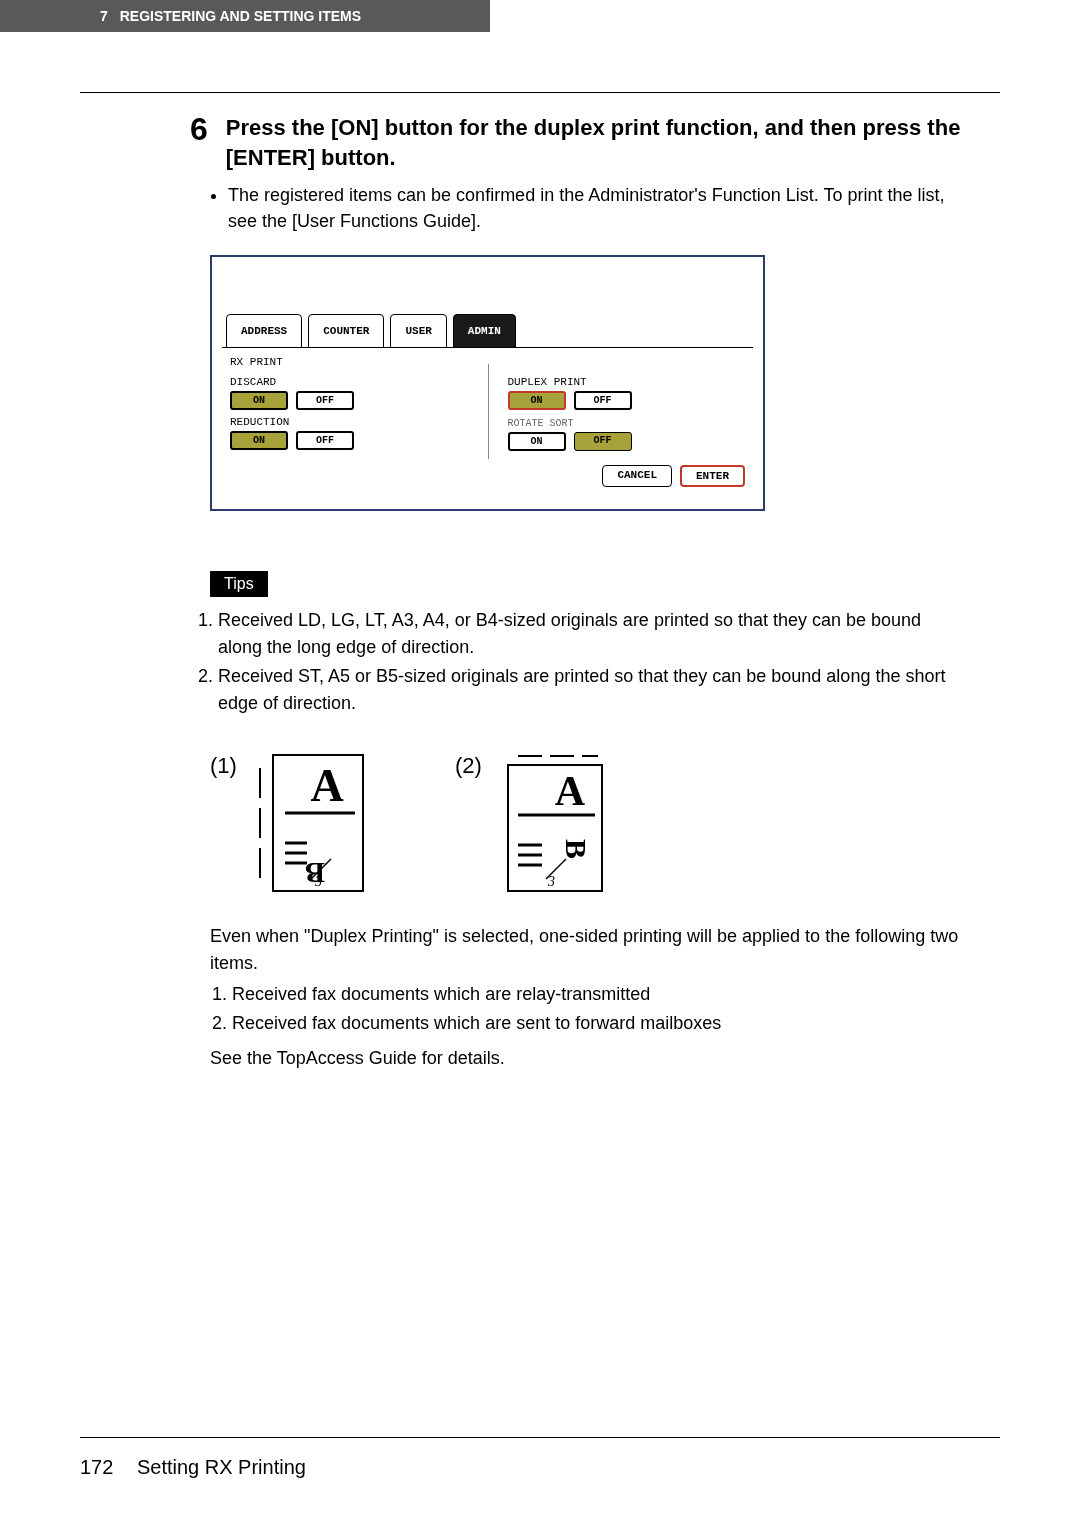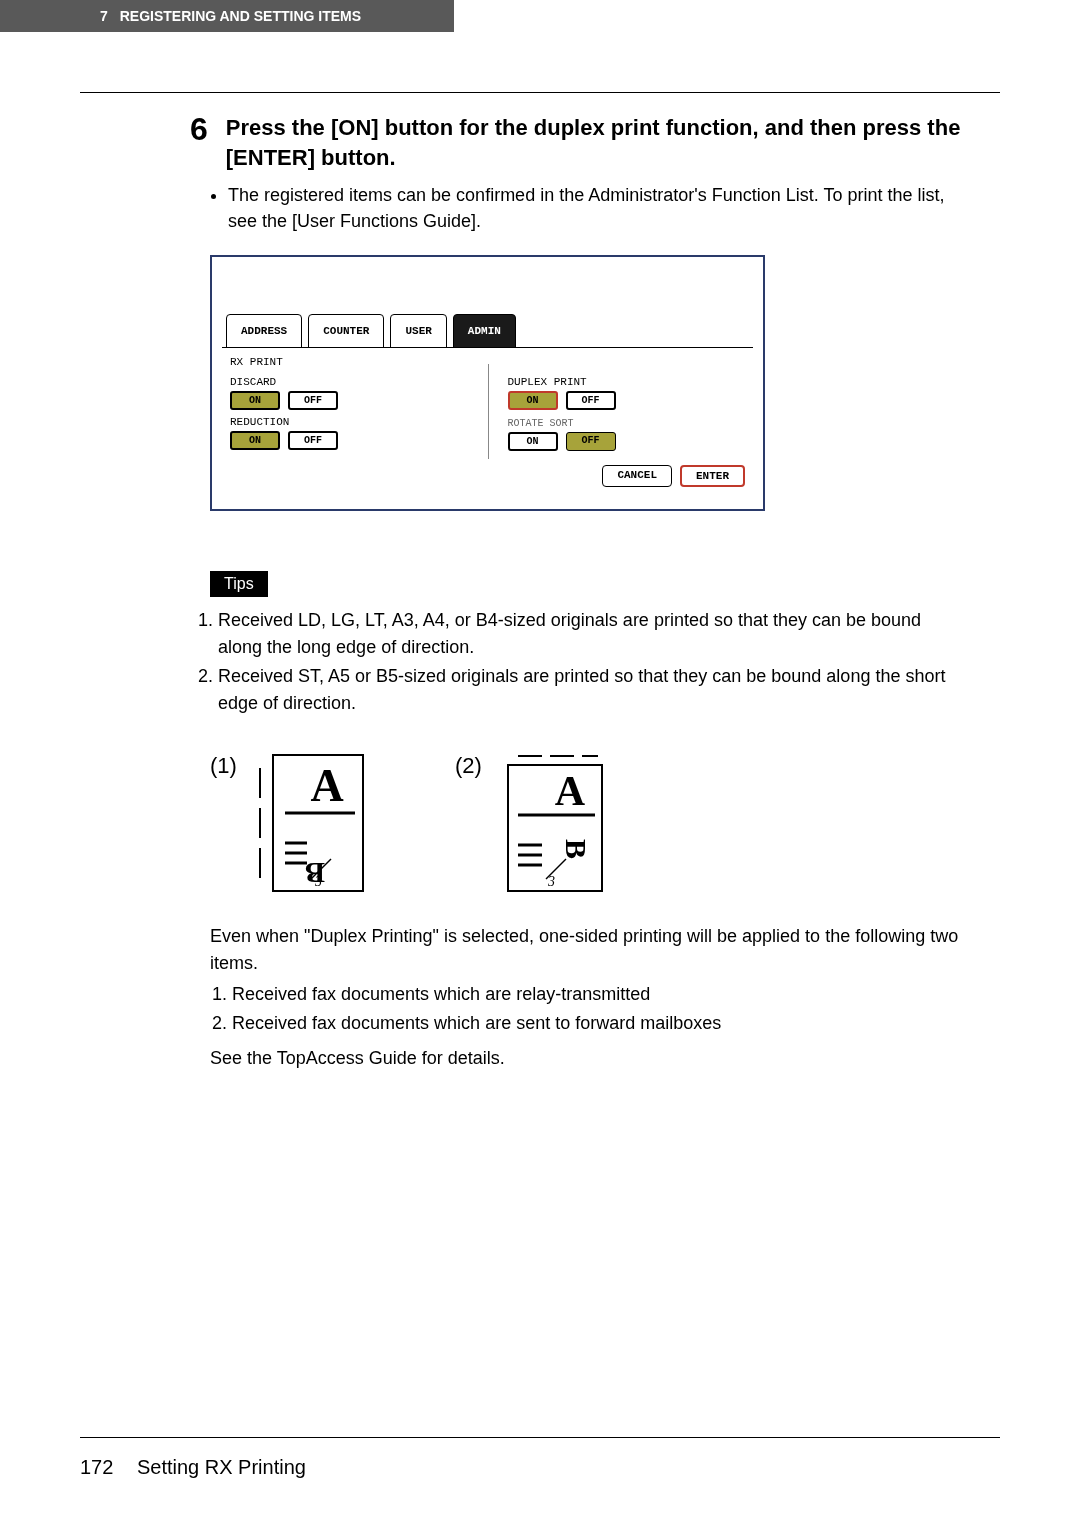--- a/index.html
+++ b/index.html
@@ -9,21 +9,21 @@
       width: 1080px;
       height: 1526px;
       position: relative;
     }
     .header-bar {
       background: #595959;
       color: #fff;
       padding: 8px 20px 8px 100px;
       font-size: 14px;
       font-weight: bold;
-      width: 454px;
+      width: 490px;
     }
     .header-number {
       margin-right: 8px;
     }
     .hr-line {
       border: none;
       border-top: 1.5px solid #000;
       margin: 60px 80px 20px 80px;
     }
     .content {
@@ -108,21 +108,21 @@
       width: 1px;
       height: 95px;
       background: #888;
     }
     .group-label { margin-top: 6px; }
     .btn-row { display: flex; gap: 8px; margin-top: 3px; }
     .opt-btn {
       border: 1.5px solid #000;
       border-radius: 3px;
       padding: 2px 0;
-      width: 50px;
+      width: 58px;
       text-align: center;
       font-weight: bold;
       font-size: 10px;
       font-family: "Courier New", monospace;
     }
     .opt-btn.on { background: #a7a33a; border-width: 2.5px; }
     .opt-btn.on-hl { background: #a7a33a; border: 2.5px solid #c0392b; }
     .opt-btn.off { background: #fff; border-width: 2.5px; }
     .opt-btn.off-hl { background: #a7a33a; }
     .dashed-label {

